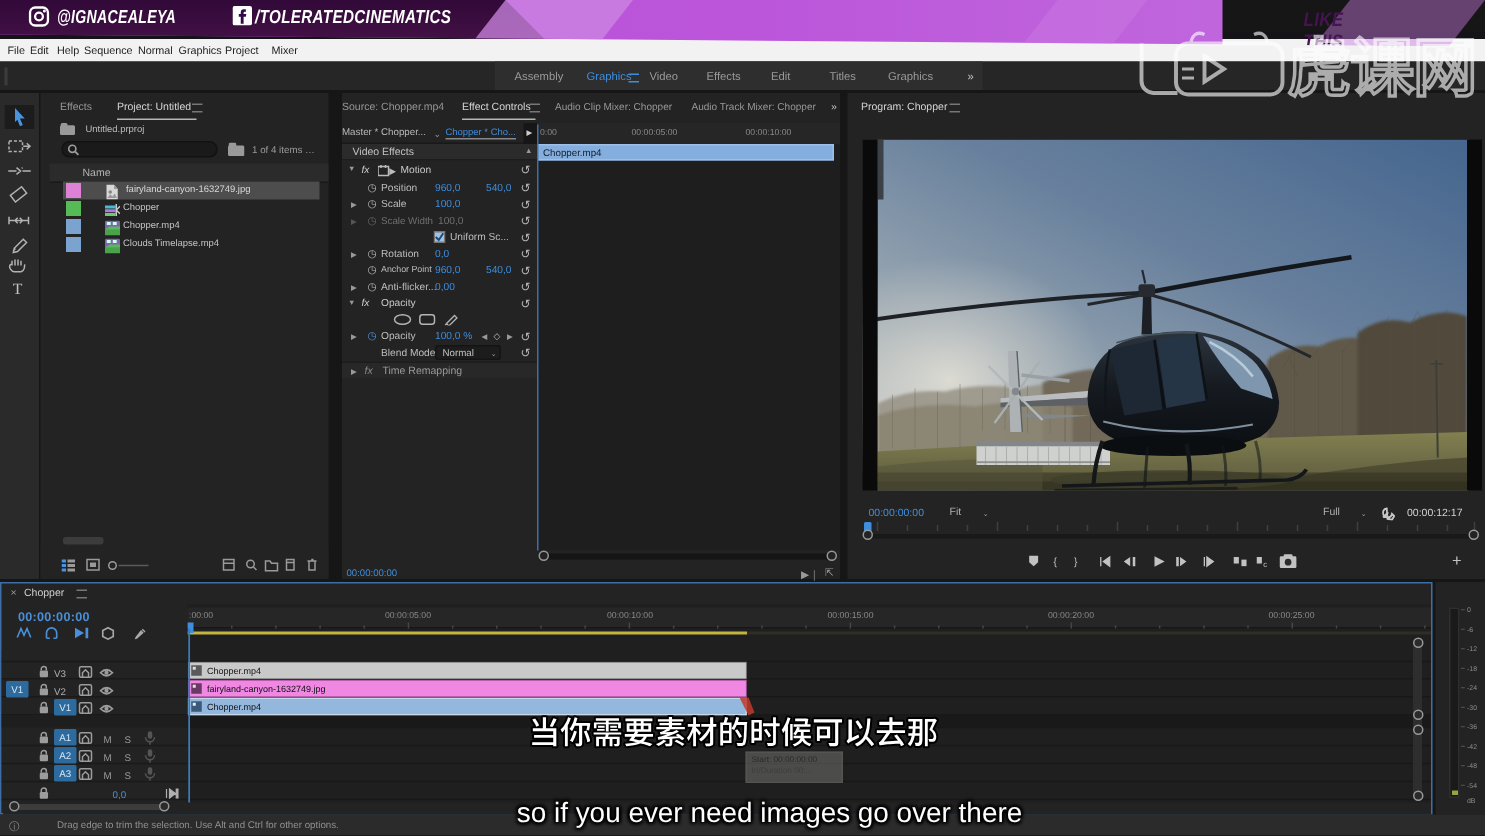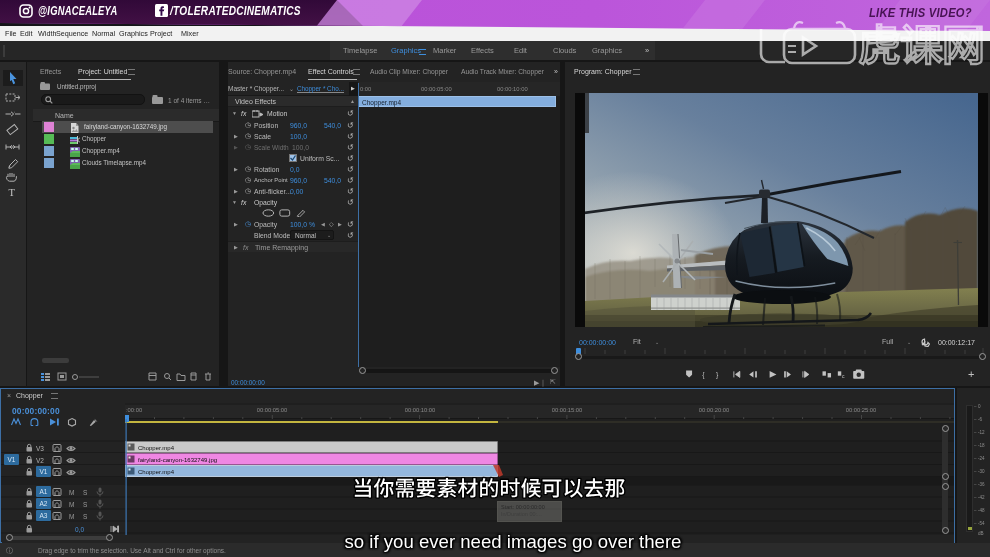--- a/index.html
+++ b/index.html
@@ -2,21 +2,21 @@
 <html><head><meta charset="utf-8">
 <style>
 *{margin:0;padding:0;box-sizing:border-box}
 html,body{width:990px;height:557px;overflow:hidden}
 body{position:relative;background:#161616;font-family:"Liberation Sans",sans-serif;-webkit-font-smoothing:antialiased}
 .abs{position:absolute}
 .tx{position:absolute;white-space:nowrap}
 
 #menubar{left:0;top:26px;width:990px;height:15px;background:#f2f2f2}
 #menubar span{position:absolute;top:3px;font-size:7.2px;color:#1c1c1c}
-#banner{left:0;top:0;width:990px;height:32px;background:linear-gradient(90deg,#b84fd8 0%,#bb55da 60%,#c066dd 100%);clip-path:polygon(0 0,990px 0,990px 31px,0 23px)}
+#banner{left:0;top:0;width:815px;height:32px;background:linear-gradient(90deg,#b84fd8 0%,#bb55da 60%,#c066dd 100%);clip-path:polygon(0 0,990px 0,990px 31px,0 23px)}
 #banner .dk{position:absolute;left:0;top:0;width:375px;height:32px;background:linear-gradient(180deg,#310938,#471248);clip-path:polygon(0 0,337px 0,369px 32px,0 32px)}
 #banner .lt1{position:absolute;left:337px;top:0;width:85px;height:32px;background:#cd87e3;opacity:.75;transform:skewX(-38deg);transform-origin:top left}
 #banner .lt2{position:absolute;left:705px;top:0;width:60px;height:32px;background:#c977e2;opacity:.5;transform:skewX(-38deg);transform-origin:top left}
 #banner .lt3{position:absolute;left:900px;top:0;width:90px;height:32px;background:#c878e1;opacity:.45;transform:skewX(-38deg);transform-origin:top left}
 .bantx{position:absolute;font-style:italic;font-weight:bold;font-size:12.5px;color:#fff;letter-spacing:.3px}
 
 #wsbar{left:0;top:41px;width:990px;height:19px;background:#262626}
 #wsbar .mid{position:absolute;left:330px;top:0;width:325px;height:19px;background:#2e2e2e}
 #wsbar span{position:absolute;top:5px;font-size:7.5px;color:#9a9a9a}
 
@@ -46,21 +46,21 @@
 #statusbar{left:0;top:543px;width:990px;height:14px;background:#2b2b2b}
 
 #subcn,#suben{position:absolute;text-align:center}
 #suben{font-size:18.6px;color:#fff;text-shadow:0 0 3px #000,1.2px 1.2px 2px #000,-1.2px -1.2px 2px #000,1.2px -1.2px 2px #000,-1.2px 1.2px 2px #000}
 </style></head>
 <body>
 <div class="abs" style="left:0;top:21px;width:990px;height:5px;background:#141418"></div>
 <div class="abs" id="menubar">
  <span style="left:5px">File</span>
     <span style="left:20px">Edit</span>
-    <span style="left:38px">Width</span>
+    <span style="left:38px">Help</span>
     <span style="left:56px">Sequence</span>
     <span style="left:92px">Normal</span>
     <span style="left:119px">Graphics</span>
     <span style="left:150px">Project</span>
     <span style="left:181px">Mixer</span>
 </div>
 <div class="abs" id="banner">
  <div class="dk"></div>
     <div class="lt1"></div>
     <div class="lt2"></div>
@@ -74,26 +74,26 @@
  <svg class="abs" style="left:155px;top:4px" width="13" height="13" viewBox="0 0 13 13">
       <rect width="13" height="13" rx="1.5" fill="#fff"></rect>
       <path d="M8.8 2.2H7.4c-1.1 0-1.9.8-1.9 2v1.2H4.2v1.8h1.3v4.6h1.9V7.2h1.5l.3-1.8H7.4V4.5c0-.4.2-.6.6-.6h1z" fill="#33094a"></path>
     </svg>
  <div class="bantx" style="left:170px;top:4px;transform:scaleX(0.81);transform-origin:left top">/TOLERATEDCINEMATICS</div>
  <div class="bantx" style="left:869px;top:5px;color:#471353;font-size:13px;transform:scaleX(0.86);transform-origin:left top">LIKE THIS VIDEO?</div>
 </div>
 <div class="abs" id="wsbar">
  <div class="mid"></div>
  <div class="abs" style="left:3px;top:4px;width:2px;height:12px;background:#3c3c3c"></div>
- <span style="left:343px">Timelapse</span>
+ <span style="left:343px">Assembly</span>
     <span style="left:391px;color:#3e8edd">Graphics</span>
-    <span style="left:433px">Marker</span>
+    <span style="left:433px">Video</span>
     <span style="left:471px">Effects</span>
     <span style="left:514px">Edit</span>
-    <span style="left:553px">Clouds</span>
+    <span style="left:553px">Titles</span>
     <span style="left:592px">Graphics</span>
     <span style="left:645px;color:#c0c0c0">»</span>
  <div class="micon" style="left:419px;top:8px;border-color:#3e8edd"></div>
 </div>
 
 <div class="panel" id="toolbar">
  <svg class="abs" style="left:3px;top:8px" width="20" height="135" viewBox="0 0 20 135">
   <rect x="0" y="0" width="20" height="16" fill="#1c1c1c"></rect>
   <path d="M7 2 L13.5 9 L10.3 9 L12.2 13.3 L10.3 14.2 L8.6 9.9 L7 11.3 Z" fill="#4a93dd"></path>
   <g stroke="#b2b2b2" fill="none" stroke-width="1">

